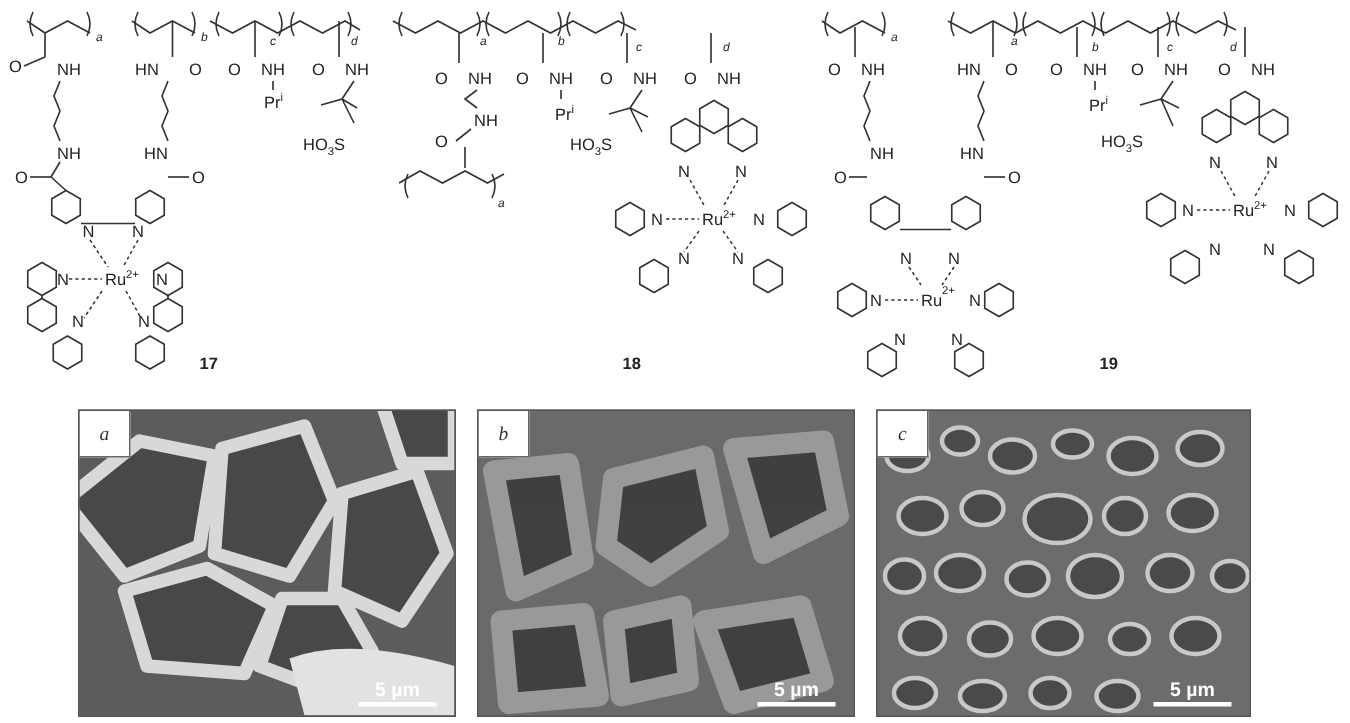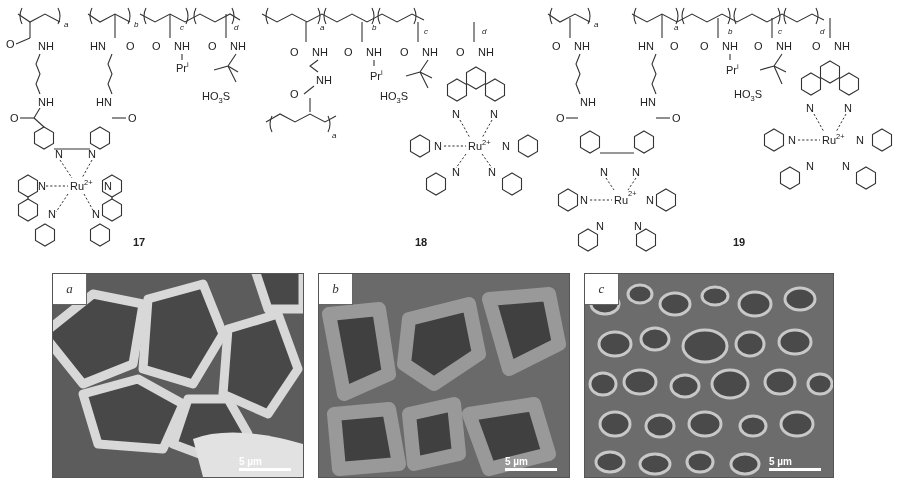--- a/index.html
+++ b/index.html
@@ -13,22 +13,22 @@
   .chem .cnum { font-size: 11px; font-weight: bold; }
   .bond { stroke: #333; stroke-width: 1.1; fill: none; }
   .dash { stroke: #333; stroke-width: 1; stroke-dasharray: 2.2 2; fill: none; }
   .panel { position: absolute; top: 273px; height: 203px; border: 1px solid #555;
            overflow: hidden; background: #7a7a7a; }
   .panel svg { position: absolute; left: 0; top: 0; }
   .panel-label { position: absolute; left: 0; top: 0; width: 33px; height: 30px;
                  background: #fff; border-right: 1px solid #666; border-bottom: 1px solid #666;
                  font-family: "Liberation Serif", serif; font-style: italic; font-size: 13px;
                  color: #333; text-align: center; line-height: 30px; }
-  .scalebar { position: absolute; right: 12px; bottom: 6px; width: 52px; 
-              color: #fff; font-size: 10px; font-weight: bold; }
+  .scalebar { position: absolute; right: 12px; bottom: 6px; width: 52px; text-align: center;
+              color: #fff; font-size: 13px; font-weight: bold; }
   .scalebar .bar { height: 3px; background: #fff; margin-top: 1px; }
 </style>
 </head>
 <body>
 
 <div class="scheme">
 <svg class="chem" width="900" height="255" viewBox="0 0 900 255" xmlns="http://www.w3.org/2000/svg">
   <defs>
 
     <g id="hex">

